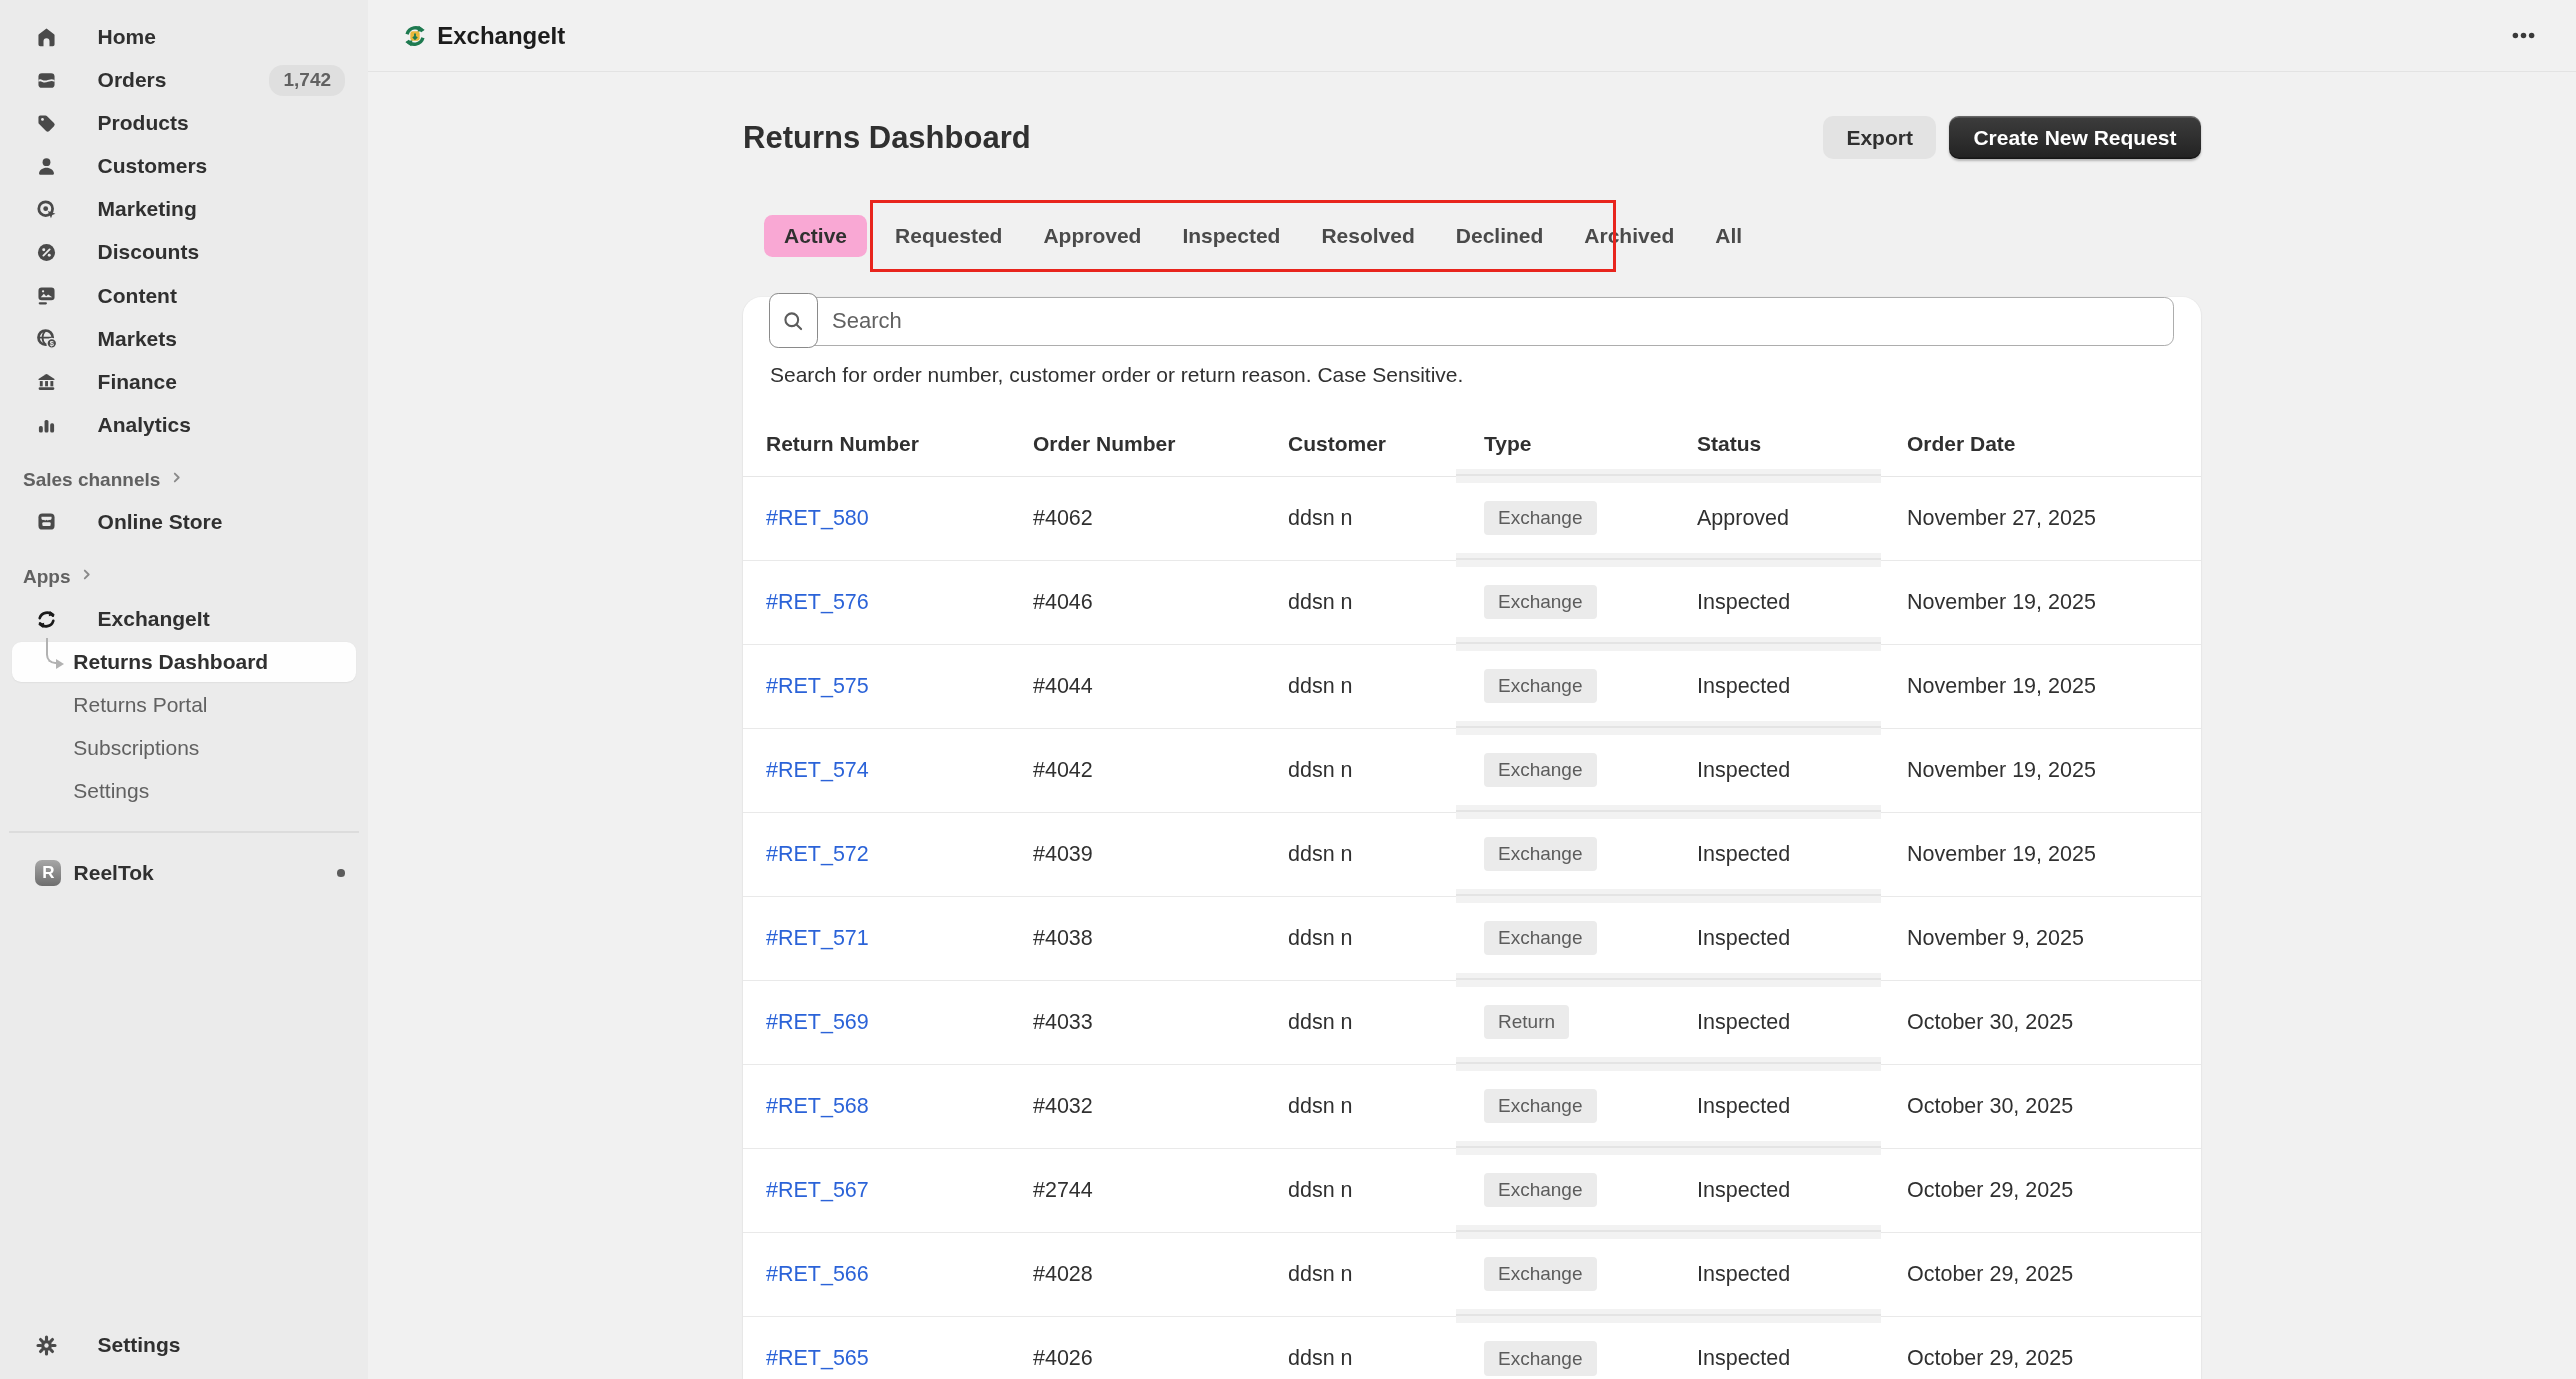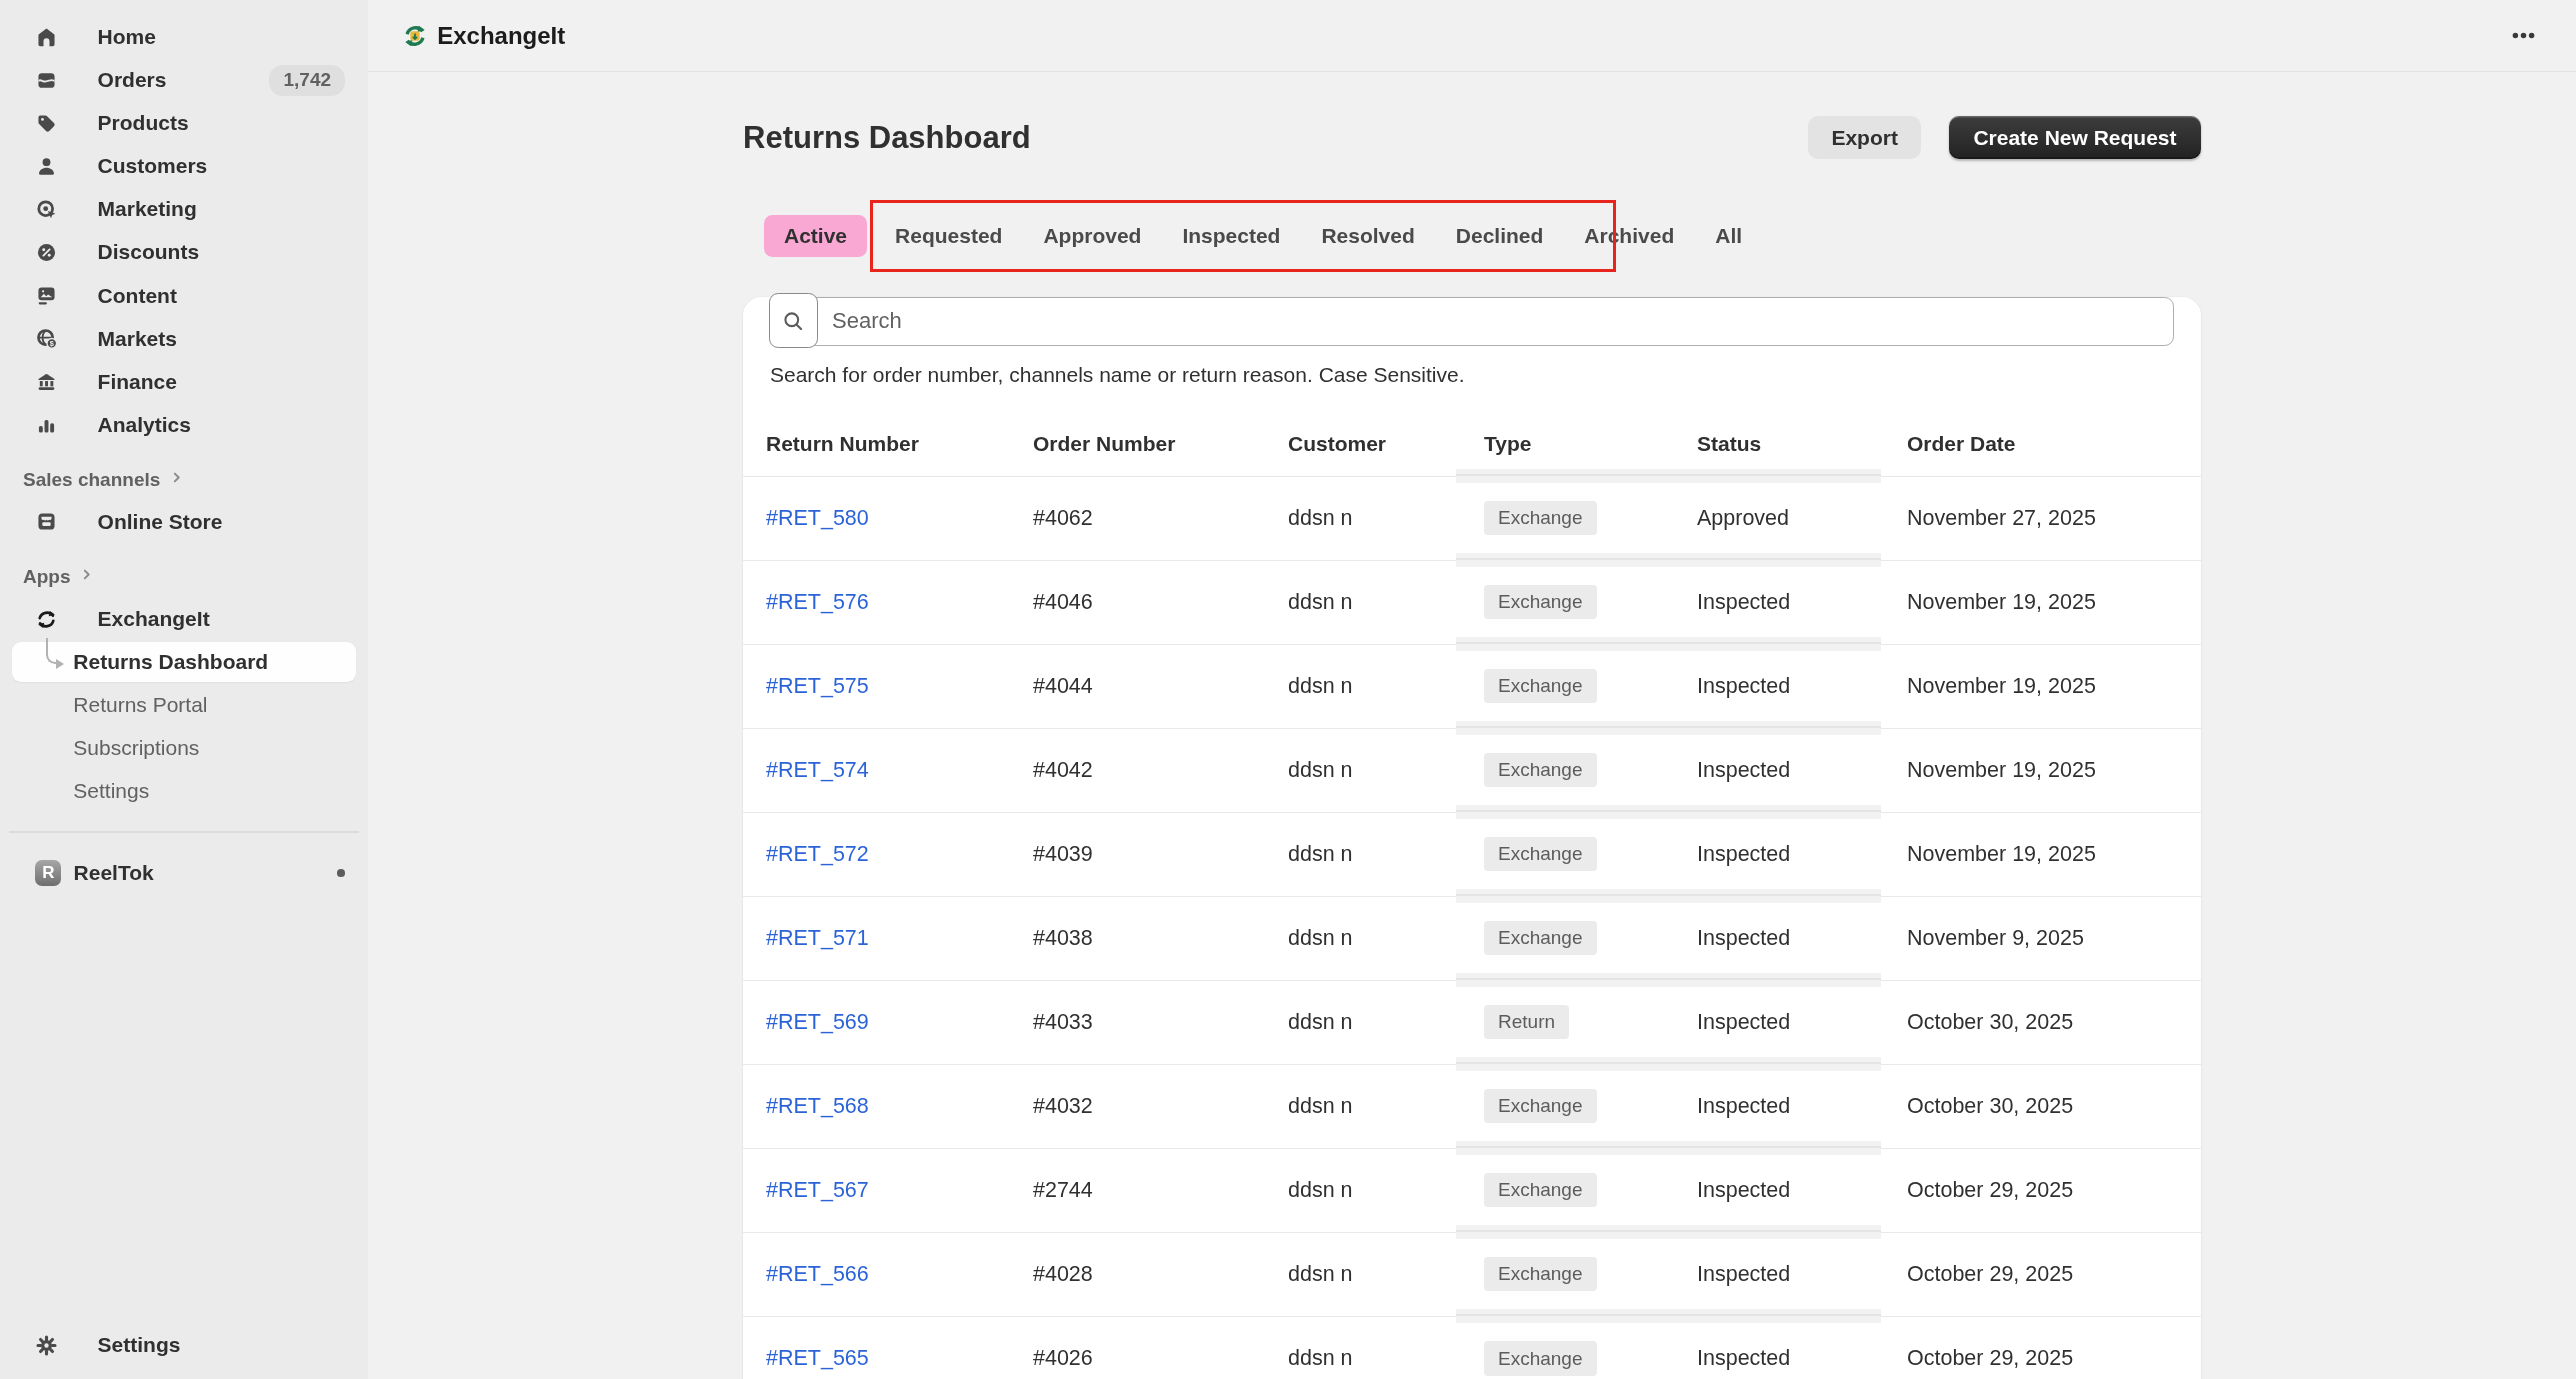--- a/index.html
+++ b/index.html
@@ -43,21 +43,21 @@
   .topbar .logo { width: 26px; height: 26px; margin-right: 9.2px; }
   .topbar .brand { font-size: 24px; font-weight: 700; color: #1c1c1c; }
   .topbar-menu { margin-left: auto; margin-right: 31px; width: 43px; height: 37px; display: flex;
                  align-items: center; justify-content: center; border-radius: 7.7px; cursor: pointer; background: none; border: none; }
 
   .content { flex: 1; overflow: hidden; }
   .content-inner { width: 1458px; margin: 0 auto; }
 
   .page-header { display: flex; align-items: center; margin-top: 44px; }
   .page-title { font-size: 31px; font-weight: 700; color: #303030; }
-  .actions { margin-left: auto; display: flex; align-items: center; gap: 28px; }
+  .actions { margin-left: auto; display: flex; align-items: center; gap: 13px; }
   .btn { height: 43px; border: none; border-radius: 10px; font-family: inherit; font-size: 21px; font-weight: 600; cursor: pointer; }
   .btn-secondary { background: #e3e3e3; color: #303030; padding: 0 23px; }
   .btn-primary { background: linear-gradient(180deg,#3d3d3d,#222222); color: #fff; padding: 0 24.5px;
                  box-shadow: inset 0 1.5px 0 rgba(255,255,255,.22), inset 0 -1.5px 0 rgba(0,0,0,.35), 0 1.5px 2.3px rgba(0,0,0,.25); }
 
   .tabs { position: relative; margin-top: 41px; height: 72px; display: flex; align-items: center; }
   .tab { font-size: 21px; font-weight: 600; color: #4a4a4a; padding: 9.2px 0; margin-right: 41px; cursor: pointer;
          background: none; border: none; font-family: inherit; }
   .tab.active { background: #f9a8d4; color: #303030; border-radius: 8.4px; padding: 9.2px 20px;
                 margin-left: 21px; margin-right: 28px; }
@@ -318,21 +318,21 @@
         <div class="card">
           <div class="search-row">
             <input type="text" placeholder="Search" style="">
             <span class="search-iconbox">
               <svg width="24.5" height="24.5" viewBox="0 0 20 20">
                 <circle cx="8.8" cy="8.8" r="5.2" fill="none" stroke="#5c5c5c" stroke-width="1.7"></circle>
                 <path d="M12.8 12.8l3.6 3.6" stroke="#5c5c5c" stroke-width="1.7" stroke-linecap="round"></path>
               </svg>
             </span>
           </div>
-          <p class="help-text">Search for order number, channels name or return reason. Case Sensitive.</p>
+          <p class="help-text">Search for order number, customer order or return reason. Case Sensitive.</p>
 
           <div class="tgrid thead" id="table-head">
               <span>Return Number</span>
               <span>Order Number</span>
               <span>Customer</span>
               <span>Type</span>
               <span>Status</span>
               <span>Order Date</span>
             </div>
           <div id="table-body">

